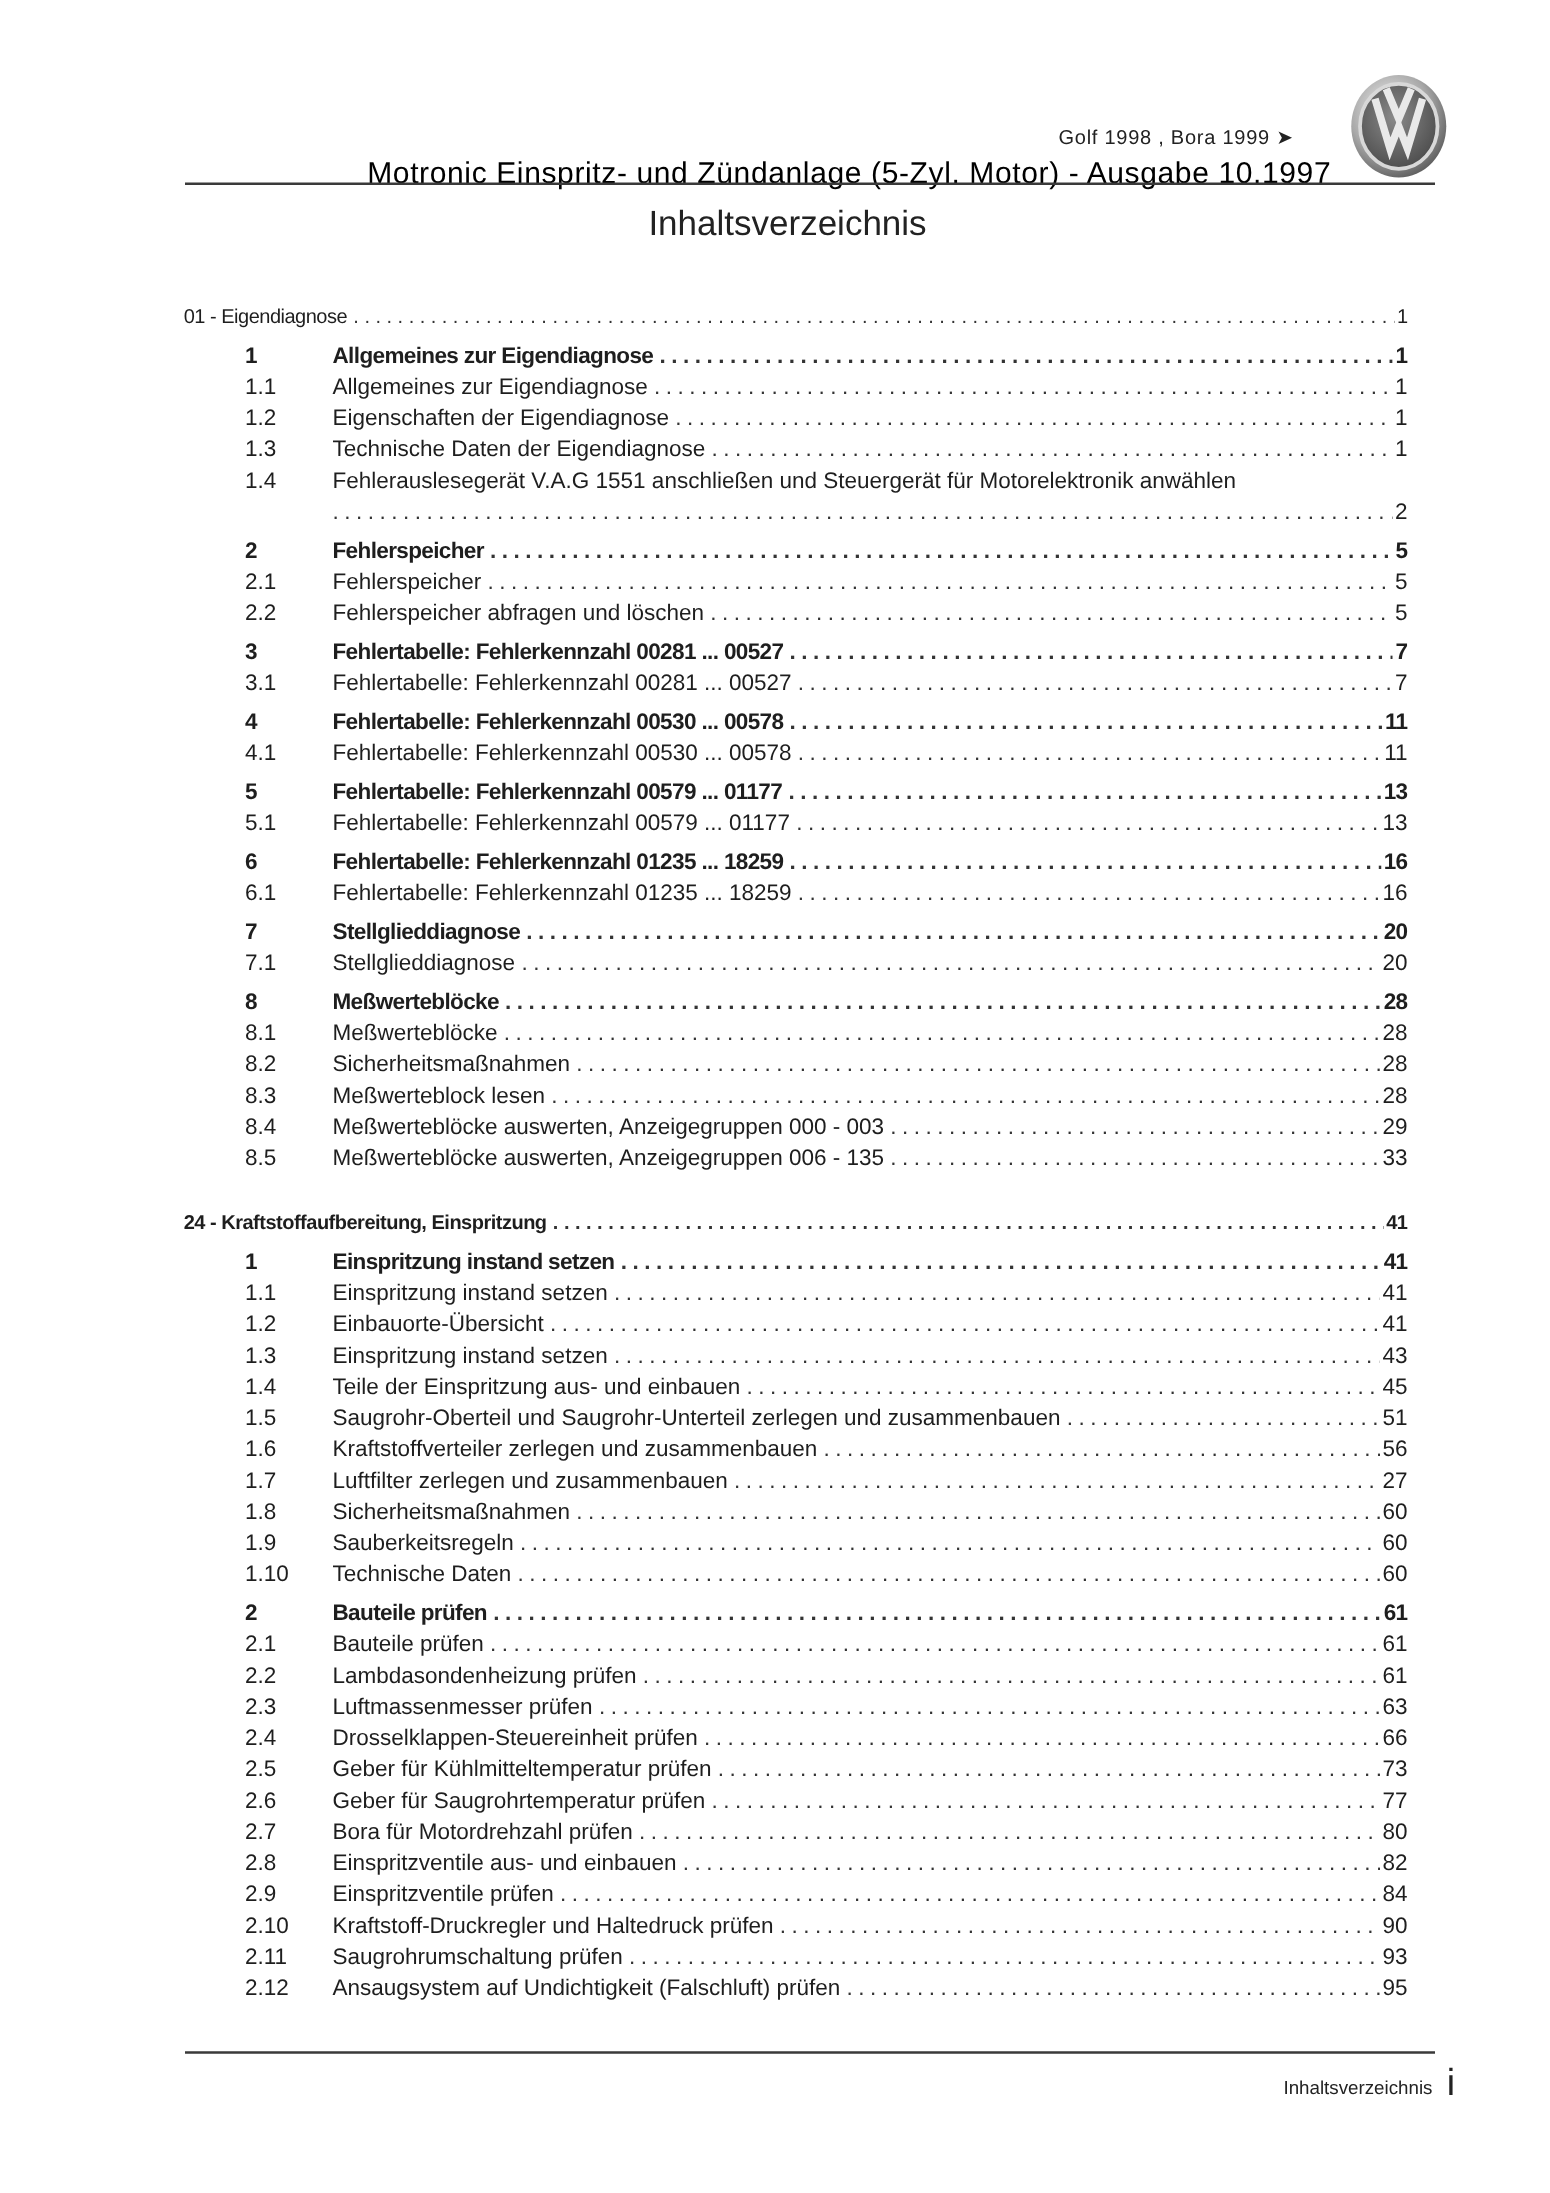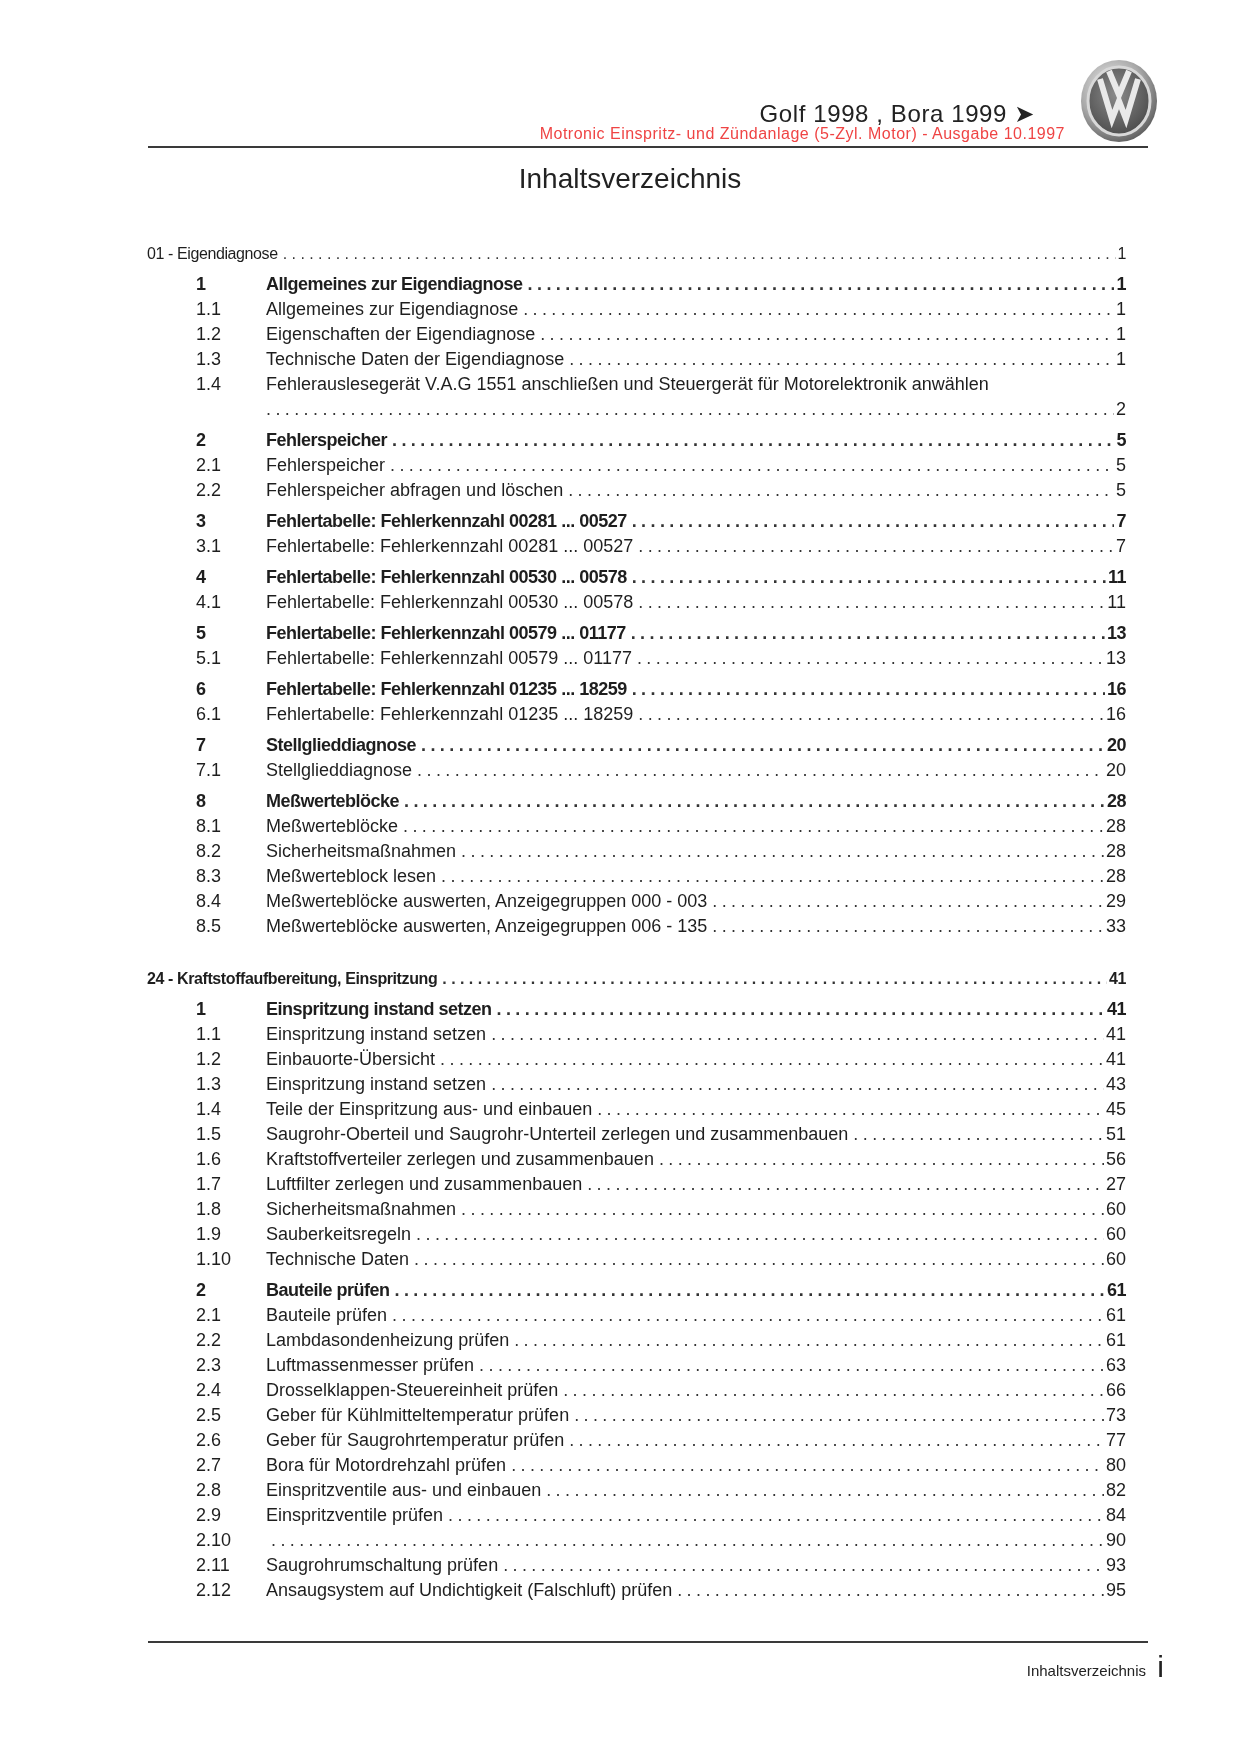--- a/index.html
+++ b/index.html
@@ -3,26 +3,26 @@
   <meta charset="utf-8">
   <style>
     html, body { margin: 0; padding: 0; background: #ffffff; }
     body {
       width: 1240px; height: 1754px; position: relative; overflow: hidden;
       font-family: "Liberation Sans", sans-serif; color: #1e1e1e;
     }
     .header { position: absolute; left: 148px; top: 88px; width: 917px; }
     .header-line1 {
       position: absolute; right: 30px; top: 12px;
-      font-size: 24px; letter-spacing: 0.6px; color: #222;
+      font-size: 16px; letter-spacing: 0.6px; color: #222;
       white-space: nowrap;
     }
     .header-line2 {
       position: absolute; right: 0px; top: 37px;
-      font-size: 16px; letter-spacing: 0.5px; color: #ef4444;
+      font-size: 24px; letter-spacing: 0.5px; color: #000000;
       white-space: nowrap;
     }
     .header-rule {
       position: absolute; left: 148px; top: 146px; width: 1000px; height: 2px;
       background: #3a3a3a;
     }
     .vw-logo { position: absolute; left: 1078px; top: 57px; width: 82px; height: 88px; }
     .page-title {
       position: absolute; left: 0; width: 1240px; top: 163px; text-align: center;
       font-size: 28px; color: #222; padding-left: 20px; box-sizing: border-box;
@@ -368,20 +368,21 @@
       <span class="page">82</span>
     </div>
     <div class="row">
       <span class="num">2.9</span>
       <span class="title">Einspritzventile prüfen</span>
       <span class="leader">............................................................................................................................................................................................................................................................................................................</span>
       <span class="page">84</span>
     </div>
     <div class="row">
       <span class="num">2.10</span>
+      <span class="title">Kraftstoff-Druckregler und Haltedruck prüfen</span>
       <span class="leader">............................................................................................................................................................................................................................................................................................................</span>
       <span class="page">90</span>
     </div>
     <div class="row">
       <span class="num">2.11</span>
       <span class="title">Saugrohrumschaltung prüfen</span>
       <span class="leader">............................................................................................................................................................................................................................................................................................................</span>
       <span class="page">93</span>
     </div>
     <div class="row">

